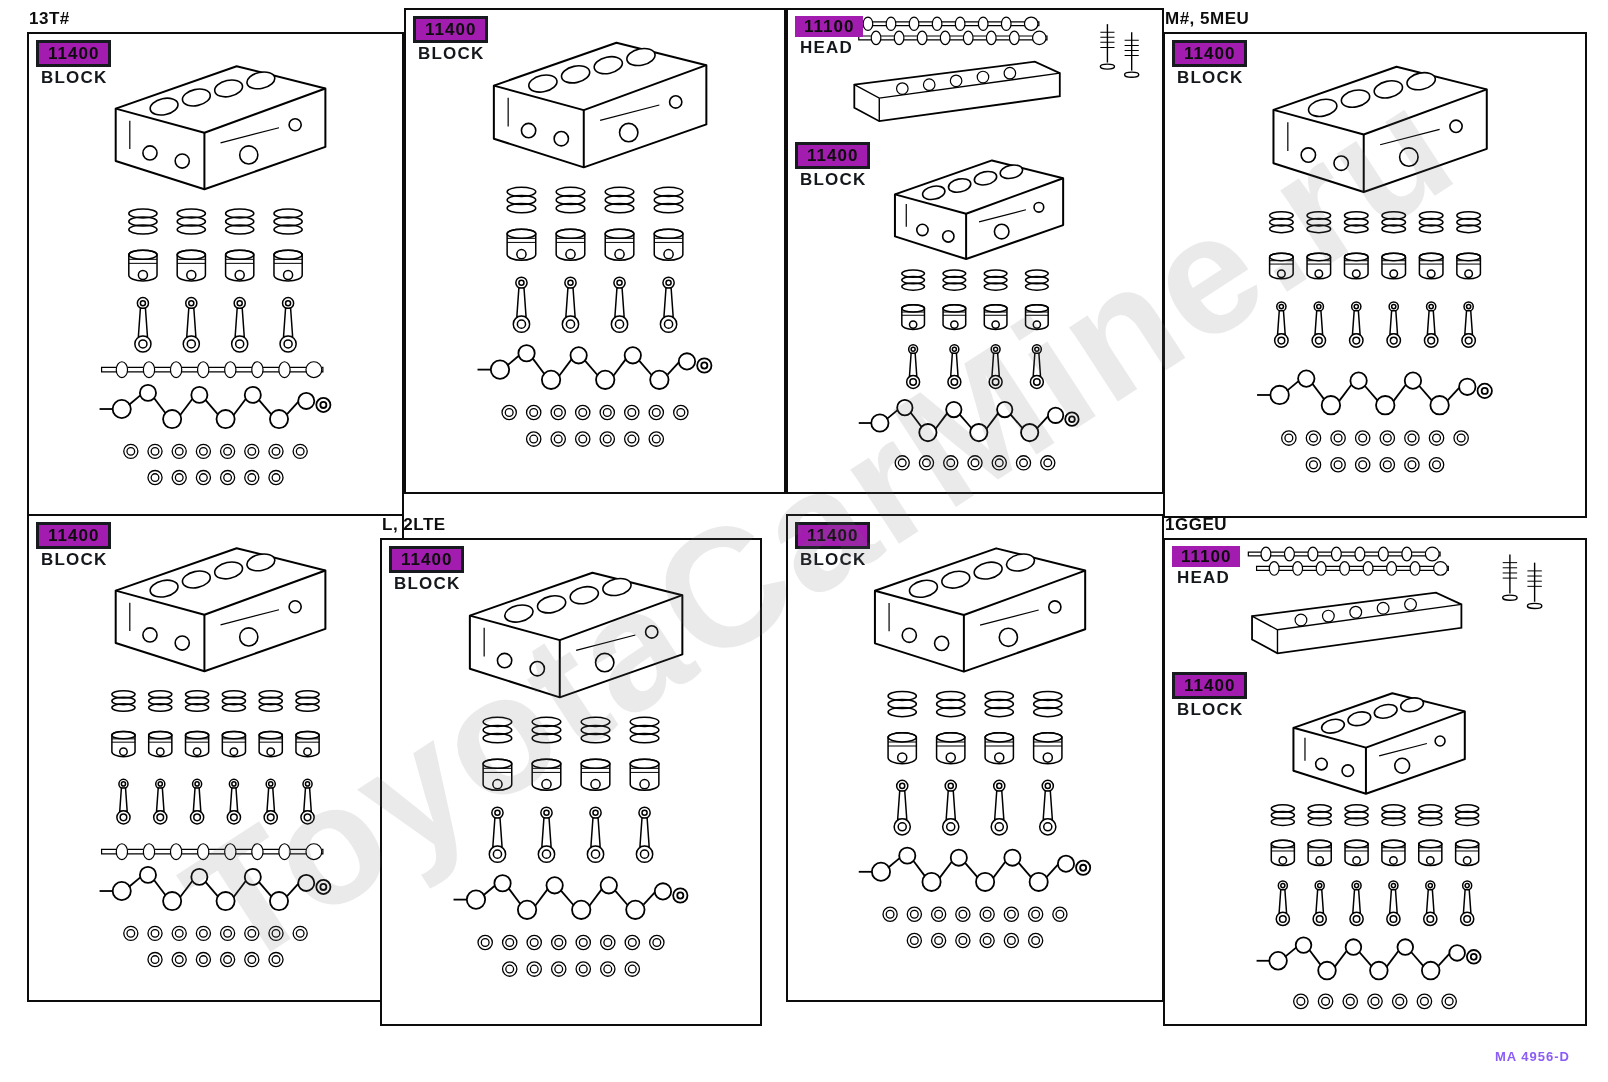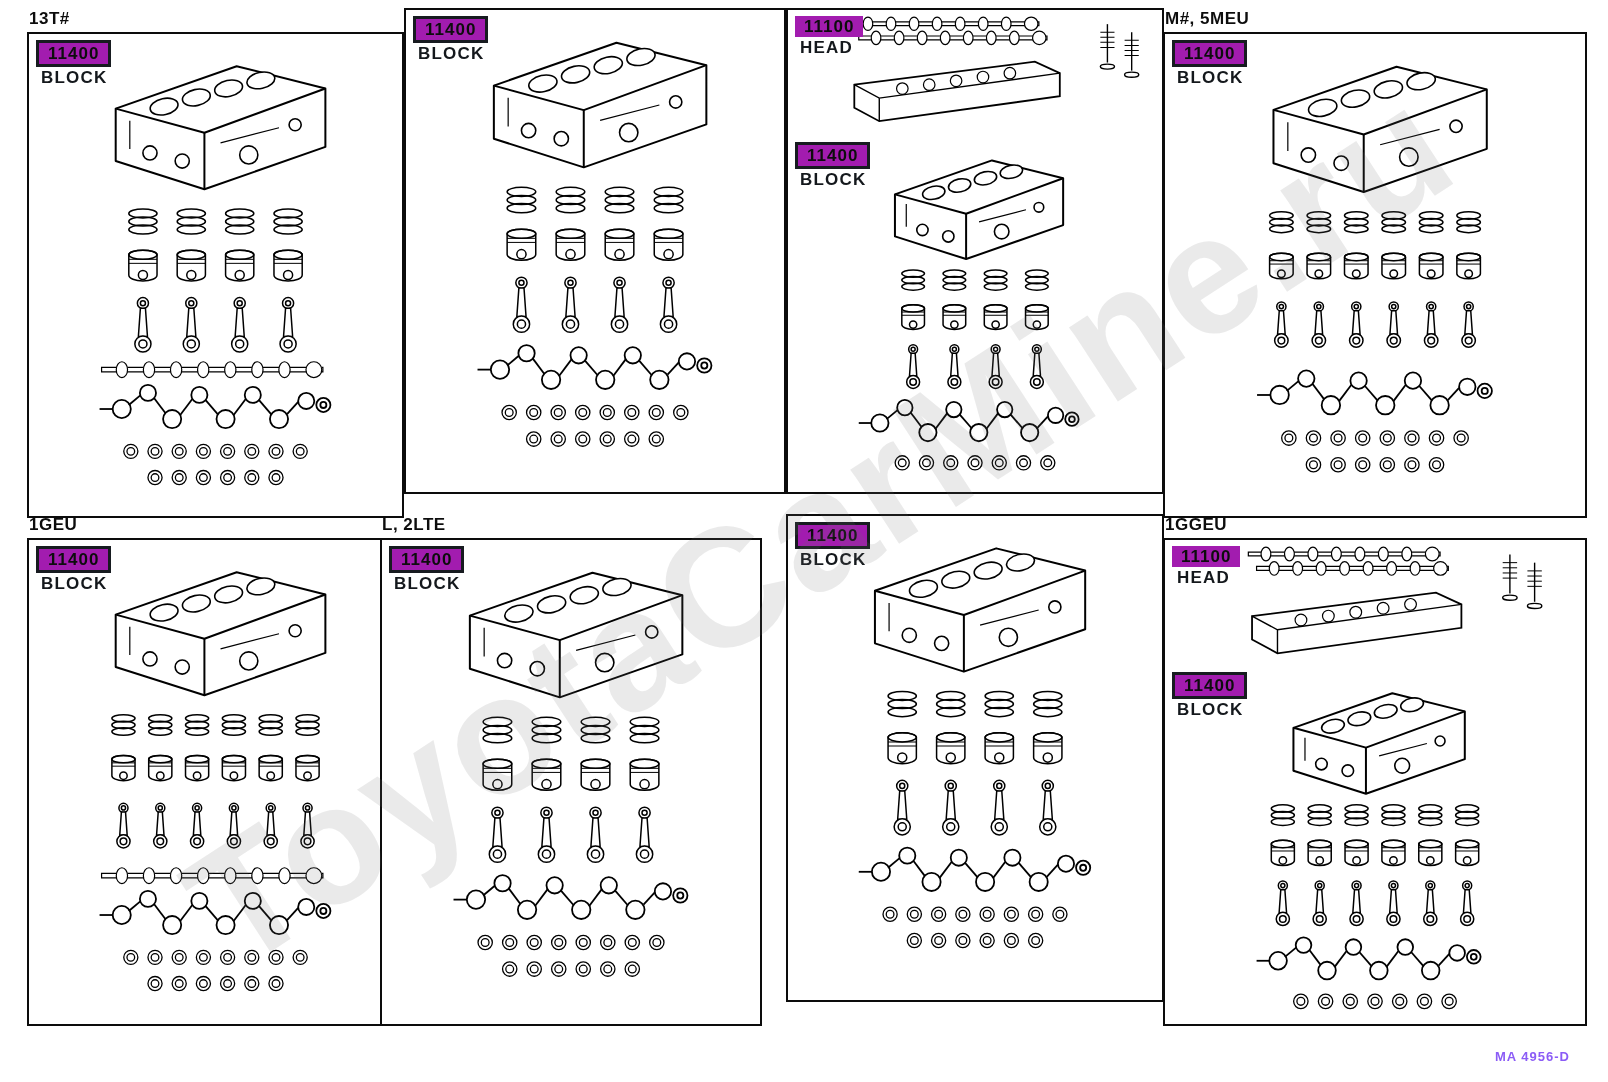--- a/index.html
+++ b/index.html
@@ -307,21 +307,20 @@
           <use href="#sym-bearing" xlink:href="#sym-bearing" transform="translate(213 412) scale(1)"></use>
           <use href="#sym-bearing" xlink:href="#sym-bearing" transform="translate(237 412) scale(1)"></use>
         </svg>
       <div class="callouts">
           <div class="callout boxed" style="top: 6px;"><span class="num">11400</span><span class="cap">BLOCK</span></div>
         </div>
     </div>
   </section>
 
   <section class="panel" style="left:27px;top:514px;width:373px;">
-    <div class="variant-label">1GEU</div>
     <div class="box" style="height:484px;">
       <svg class="art" preserveAspectRatio="xMidYMin meet" viewBox="0 0 370 470">
           <use href="#sym-block" xlink:href="#sym-block" transform="translate(68 16) scale(1)"></use>
           <use href="#sym-rings" xlink:href="#sym-rings" transform="translate(78.94 172) scale(0.82)"></use>
           <use href="#sym-rings" xlink:href="#sym-rings" transform="translate(115.46 172) scale(0.82)"></use>
           <use href="#sym-rings" xlink:href="#sym-rings" transform="translate(151.98 172) scale(0.82)"></use>
           <use href="#sym-rings" xlink:href="#sym-rings" transform="translate(188.5 172) scale(0.82)"></use>
           <use href="#sym-rings" xlink:href="#sym-rings" transform="translate(225.01999999999998 172) scale(0.82)"></use>
           <use href="#sym-rings" xlink:href="#sym-rings" transform="translate(261.53999999999996 172) scale(0.82)"></use>
           <use href="#sym-piston" xlink:href="#sym-piston" transform="translate(78.94 210) scale(0.82)"></use>

